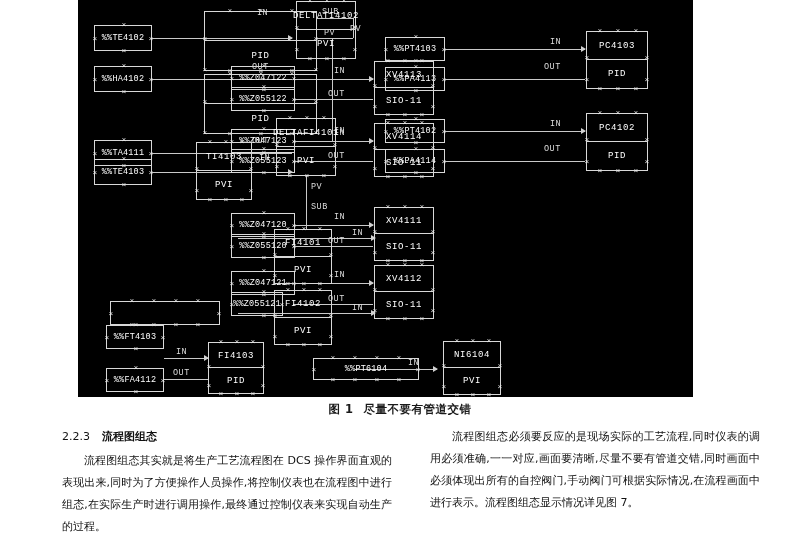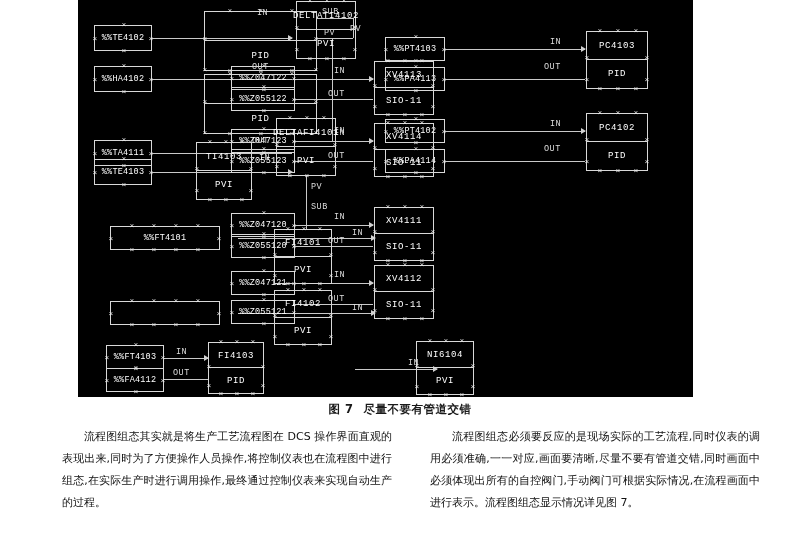--- a/index.html
+++ b/index.html
@@ -168,63 +168,63 @@
   </div>
 
   <div class="blk one tag" style="left:16px;  top:159px; width:58px;  height:26px;">
     <div class="cell mid">%%TE4103</div>
     <span class="port" style="left:-3px;top:10px;"></span>
       <span class="port" style="right:-3px;top:10px;"></span>
     <span class="port" style="left:26px;top:-4px;"></span>
       <span class="port" style="left:26px;bottom:-4px;"></span>
   </div>
 
-  <div class="blk one tag" style="left:32px;  top:226px; width:110px; height:24px;">
-    <div class="cell mid">%%FT4101</div>
+
+  <div class="blk one tag" style="left:32px;  top:301px; width:110px; height:24px;">
     <span class="port" style="left:-3px;top:9px;"></span>
       <span class="port" style="right:-3px;top:9px;"></span>
     <span class="port" style="left:18px;top:-4px;"></span>
       <span class="port" style="left:40px;top:-4px;"></span>
     <span class="port" style="left:62px;top:-4px;"></span>
       <span class="port" style="left:84px;top:-4px;"></span>
     <span class="port" style="left:18px;bottom:-4px;"></span>
       <span class="port" style="left:40px;bottom:-4px;"></span>
     <span class="port" style="left:62px;bottom:-4px;"></span>
       <span class="port" style="left:84px;bottom:-4px;"></span>
   </div>
 
-  <div class="blk one tag" style="left:32px;  top:301px; width:110px; height:24px;">
-    <span class="port" style="left:-3px;top:9px;"></span>
-      <span class="port" style="right:-3px;top:9px;"></span>
-    <span class="port" style="left:18px;top:-4px;"></span>
-      <span class="port" style="left:40px;top:-4px;"></span>
-    <span class="port" style="left:62px;top:-4px;"></span>
-      <span class="port" style="left:84px;top:-4px;"></span>
-    <span class="port" style="left:18px;bottom:-4px;"></span>
-      <span class="port" style="left:40px;bottom:-4px;"></span>
-    <span class="port" style="left:62px;bottom:-4px;"></span>
-      <span class="port" style="left:84px;bottom:-4px;"></span>
-  </div>
-
-  <div class="blk one tag" style="left:28px;  top:345px; width:58px;  height:24px;">
+  <div class="blk one tag" style="left:28px;  top:325px; width:58px;  height:24px;">
     <div class="cell mid">%%FT4103</div>
     <span class="port" style="left:-3px;top:9px;"></span>
       <span class="port" style="right:-3px;top:9px;"></span>
     <span class="port" style="left:26px;top:-4px;"></span>
       <span class="port" style="left:26px;bottom:-4px;"></span>
   </div>
 
   <div class="blk one tag" style="left:28px;  top:368px; width:58px;  height:24px;">
     <div class="cell mid">%%FA4112</div>
     <span class="port" style="left:-3px;top:9px;"></span>
       <span class="port" style="right:-3px;top:9px;"></span>
     <span class="port" style="left:26px;top:-4px;"></span>
       <span class="port" style="left:26px;bottom:-4px;"></span>
   </div>
 
+  <div class="blk one tag" style="left:235px; top:358px; width:106px; height:22px;">
+    <div class="cell mid">%%PT6104</div>
+    <span class="port" style="left:-3px;top:8px;"></span>
+      <span class="port" style="right:-3px;top:8px;"></span>
+    <span class="port" style="left:16px;top:-4px;"></span>
+      <span class="port" style="left:38px;top:-4px;"></span>
+    <span class="port" style="left:60px;top:-4px;"></span>
+      <span class="port" style="left:82px;top:-4px;"></span>
+    <span class="port" style="left:16px;bottom:-4px;"></span>
+      <span class="port" style="left:38px;bottom:-4px;"></span>
+    <span class="port" style="left:60px;bottom:-4px;"></span>
+      <span class="port" style="left:82px;bottom:-4px;"></span>
+  </div>
 
   <div class="blk one tag" style="left:153px; top:66px;  width:64px;  height:24px;">
     <div class="cell mid">%%Z047122</div>
     <span class="port" style="left:-3px;top:9px;"></span>
       <span class="port" style="right:-3px;top:9px;"></span>
     <span class="port" style="left:29px;top:-4px;"></span>
       <span class="port" style="left:29px;bottom:-4px;"></span>
   </div>
   <div class="blk one tag" style="left:153px; top:87px;  width:64px;  height:24px;">
     <div class="cell mid">%%Z055122</div>
@@ -261,21 +261,21 @@
     <span class="port" style="left:29px;top:-4px;"></span>
       <span class="port" style="left:29px;bottom:-4px;"></span>
   </div>
   <div class="blk one tag" style="left:153px; top:271px; width:64px;  height:24px;">
     <div class="cell mid">%%Z047121</div>
     <span class="port" style="left:-3px;top:9px;"></span>
       <span class="port" style="right:-3px;top:9px;"></span>
     <span class="port" style="left:29px;top:-4px;"></span>
       <span class="port" style="left:29px;bottom:-4px;"></span>
   </div>
-  <div class="blk one tag" style="left:153px; top:300px; width:64px;  height:24px;">
+  <div class="blk one tag" style="left:153px; top:292px; width:52px;  height:24px;">
     <div class="cell mid">%%Z055121</div>
     <span class="port" style="left:-3px;top:9px;"></span>
       <span class="port" style="right:-3px;top:9px;"></span>
     <span class="port" style="left:29px;top:-4px;"></span>
       <span class="port" style="left:29px;bottom:-4px;"></span>
   </div>
 
   <div class="blk one tag" style="left:307px; top:37px;  width:60px;  height:24px;">
     <div class="cell mid">%%PT4103</div>
     <span class="port" style="left:-3px;top:9px;"></span>
@@ -416,21 +416,21 @@
     <span class="port" style="right:-3px;top:21px;"></span>
       <span class="port" style="right:-3px;top:40px;"></span>
     <span class="port" style="left:9px;top:-4px;"></span>
       <span class="port" style="left:25px;top:-4px;"></span>
       <span class="port" style="left:41px;top:-4px;"></span>
     <span class="port" style="left:9px;bottom:-4px;"></span>
       <span class="port" style="left:25px;bottom:-4px;"></span>
       <span class="port" style="left:41px;bottom:-4px;"></span>
   </div>
 
-  <div class="blk two" style="left:338px; top:341px; width:58px; height:54px;">
+  <div class="blk two" style="left:365px; top:341px; width:58px; height:54px;">
     <div class="cell top">NI6104</div>
     <div class="cell bot">PVI</div>
     <span class="port" style="left:-3px;top:21px;"></span>
       <span class="port" style="left:-3px;top:42px;"></span>
     <span class="port" style="right:-3px;top:21px;"></span>
       <span class="port" style="right:-3px;top:42px;"></span>
     <span class="port" style="left:10px;top:-4px;"></span>
       <span class="port" style="left:26px;top:-4px;"></span>
       <span class="port" style="left:42px;top:-4px;"></span>
     <span class="port" style="left:10px;bottom:-4px;"></span>
@@ -520,22 +520,25 @@
       <span class="port" style="left:28px;top:-4px;"></span>
       <span class="port" style="left:46px;top:-4px;"></span>
     <span class="port" style="left:10px;bottom:-4px;"></span>
       <span class="port" style="left:28px;bottom:-4px;"></span>
       <span class="port" style="left:46px;bottom:-4px;"></span>
   </div>
 
 </div>
 
 <div id="caption">
-  <span class="num">图 7</span><span class="ttl">尽量不要有管道交错</span>
+  <span class="num">图 1</span><span class="ttl">尽量不要有管道交错</span>
 </div>
 
 <div class="col" id="colL">
+  <div class="hd">
+    <span class="sec">2.2.3</span><span>流程图组态</span>
+  </div>
   <p class="para">流程图组态其实就是将生产工艺流程图在 DCS 操作界面直观的表现出来,同时为了方便操作人员操作,将控制仪表也在流程图中进行组态,在实际生产时进行调用操作,最终通过控制仪表来实现自动生产的过程。</p>
 </div>
 
 <div class="col" id="colR">
   <p class="para noind">流程图组态必须要反应的是现场实际的工艺流程,同时仪表的调用必须准确,一一对应,画面要清晰,尽量不要有管道交错,同时画面中必须体现出所有的自控阀门,手动阀门可根据实际情况,在流程画面中进行表示。流程图组态显示情况详见图 7。</p>
 </div>
 
 </body></html>

